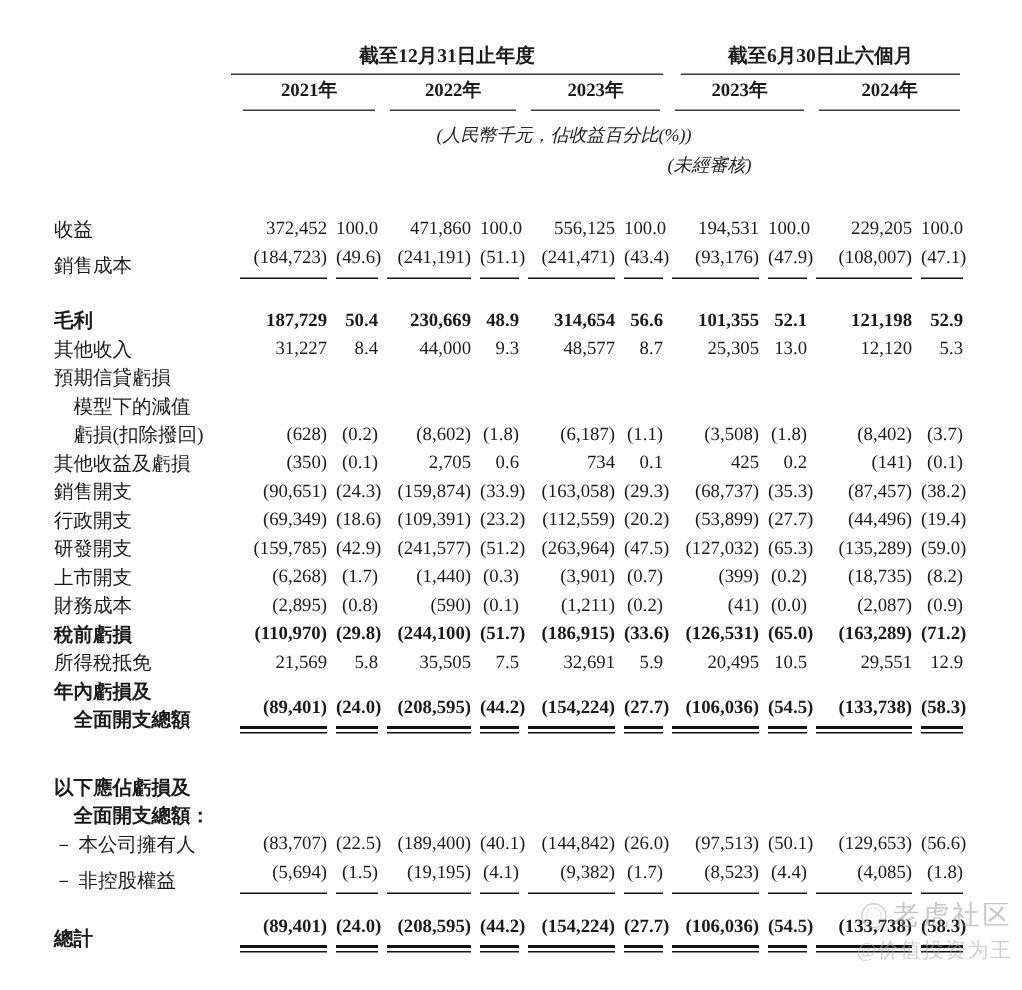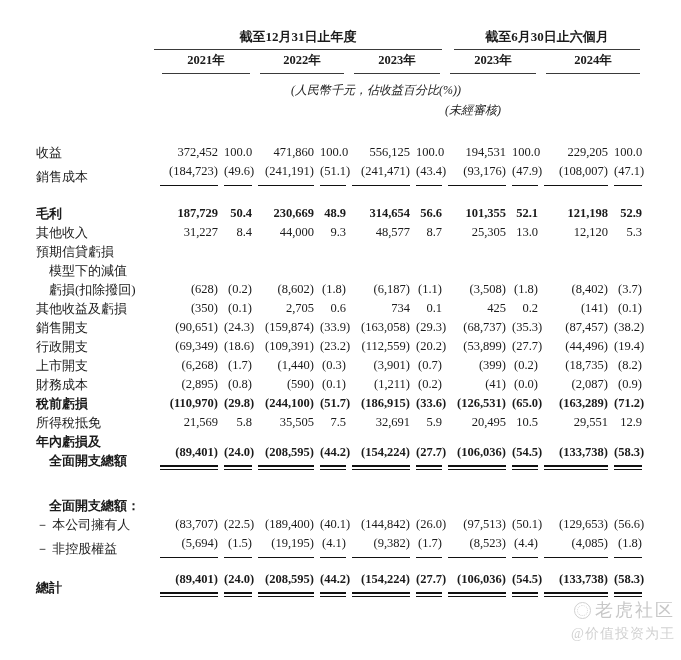--- a/index.html
+++ b/index.html
@@ -192,20 +192,35 @@
         <div class="num">(23.2)</div>
         <div class="num">(112,559)</div>
         <div class="num">(20.2)</div>
         <div class="num">(53,899)</div>
         <div class="num">(27.7)</div>
         <div class="num">(44,496)</div>
         <div class="num">(19.4)</div>
       </div>
       <div class="grid trow">
         <div class="lab">
+          <div>研發開支</div>
+        </div>
+        <div class="num">(159,785)</div>
+        <div class="num">(42.9)</div>
+        <div class="num">(241,577)</div>
+        <div class="num">(51.2)</div>
+        <div class="num">(263,964)</div>
+        <div class="num">(47.5)</div>
+        <div class="num">(127,032)</div>
+        <div class="num">(65.3)</div>
+        <div class="num">(135,289)</div>
+        <div class="num">(59.0)</div>
+      </div>
+      <div class="grid trow">
+        <div class="lab">
           <div>上市開支</div>
         </div>
         <div class="num">(6,268)</div>
         <div class="num">(1.7)</div>
         <div class="num">(1,440)</div>
         <div class="num">(0.3)</div>
         <div class="num">(3,901)</div>
         <div class="num">(0.7)</div>
         <div class="num">(399)</div>
         <div class="num">(0.2)</div>
@@ -268,20 +283,21 @@
         <div class="num double">(44.2)</div>
         <div class="num double">(154,224)</div>
         <div class="num double">(27.7)</div>
         <div class="num double">(106,036)</div>
         <div class="num double">(54.5)</div>
         <div class="num double">(133,738)</div>
         <div class="num double">(58.3)</div>
       </div>
       <div class="grid trow bold">
         <div class="lab">
+          <div>以下應佔虧損及</div>
           <div class="ind">全面開支總額：</div>
         </div>
         <div class="num"></div>
         <div class="num"></div>
         <div class="num"></div>
         <div class="num"></div>
         <div class="num"></div>
         <div class="num"></div>
         <div class="num"></div>
         <div class="num"></div>

